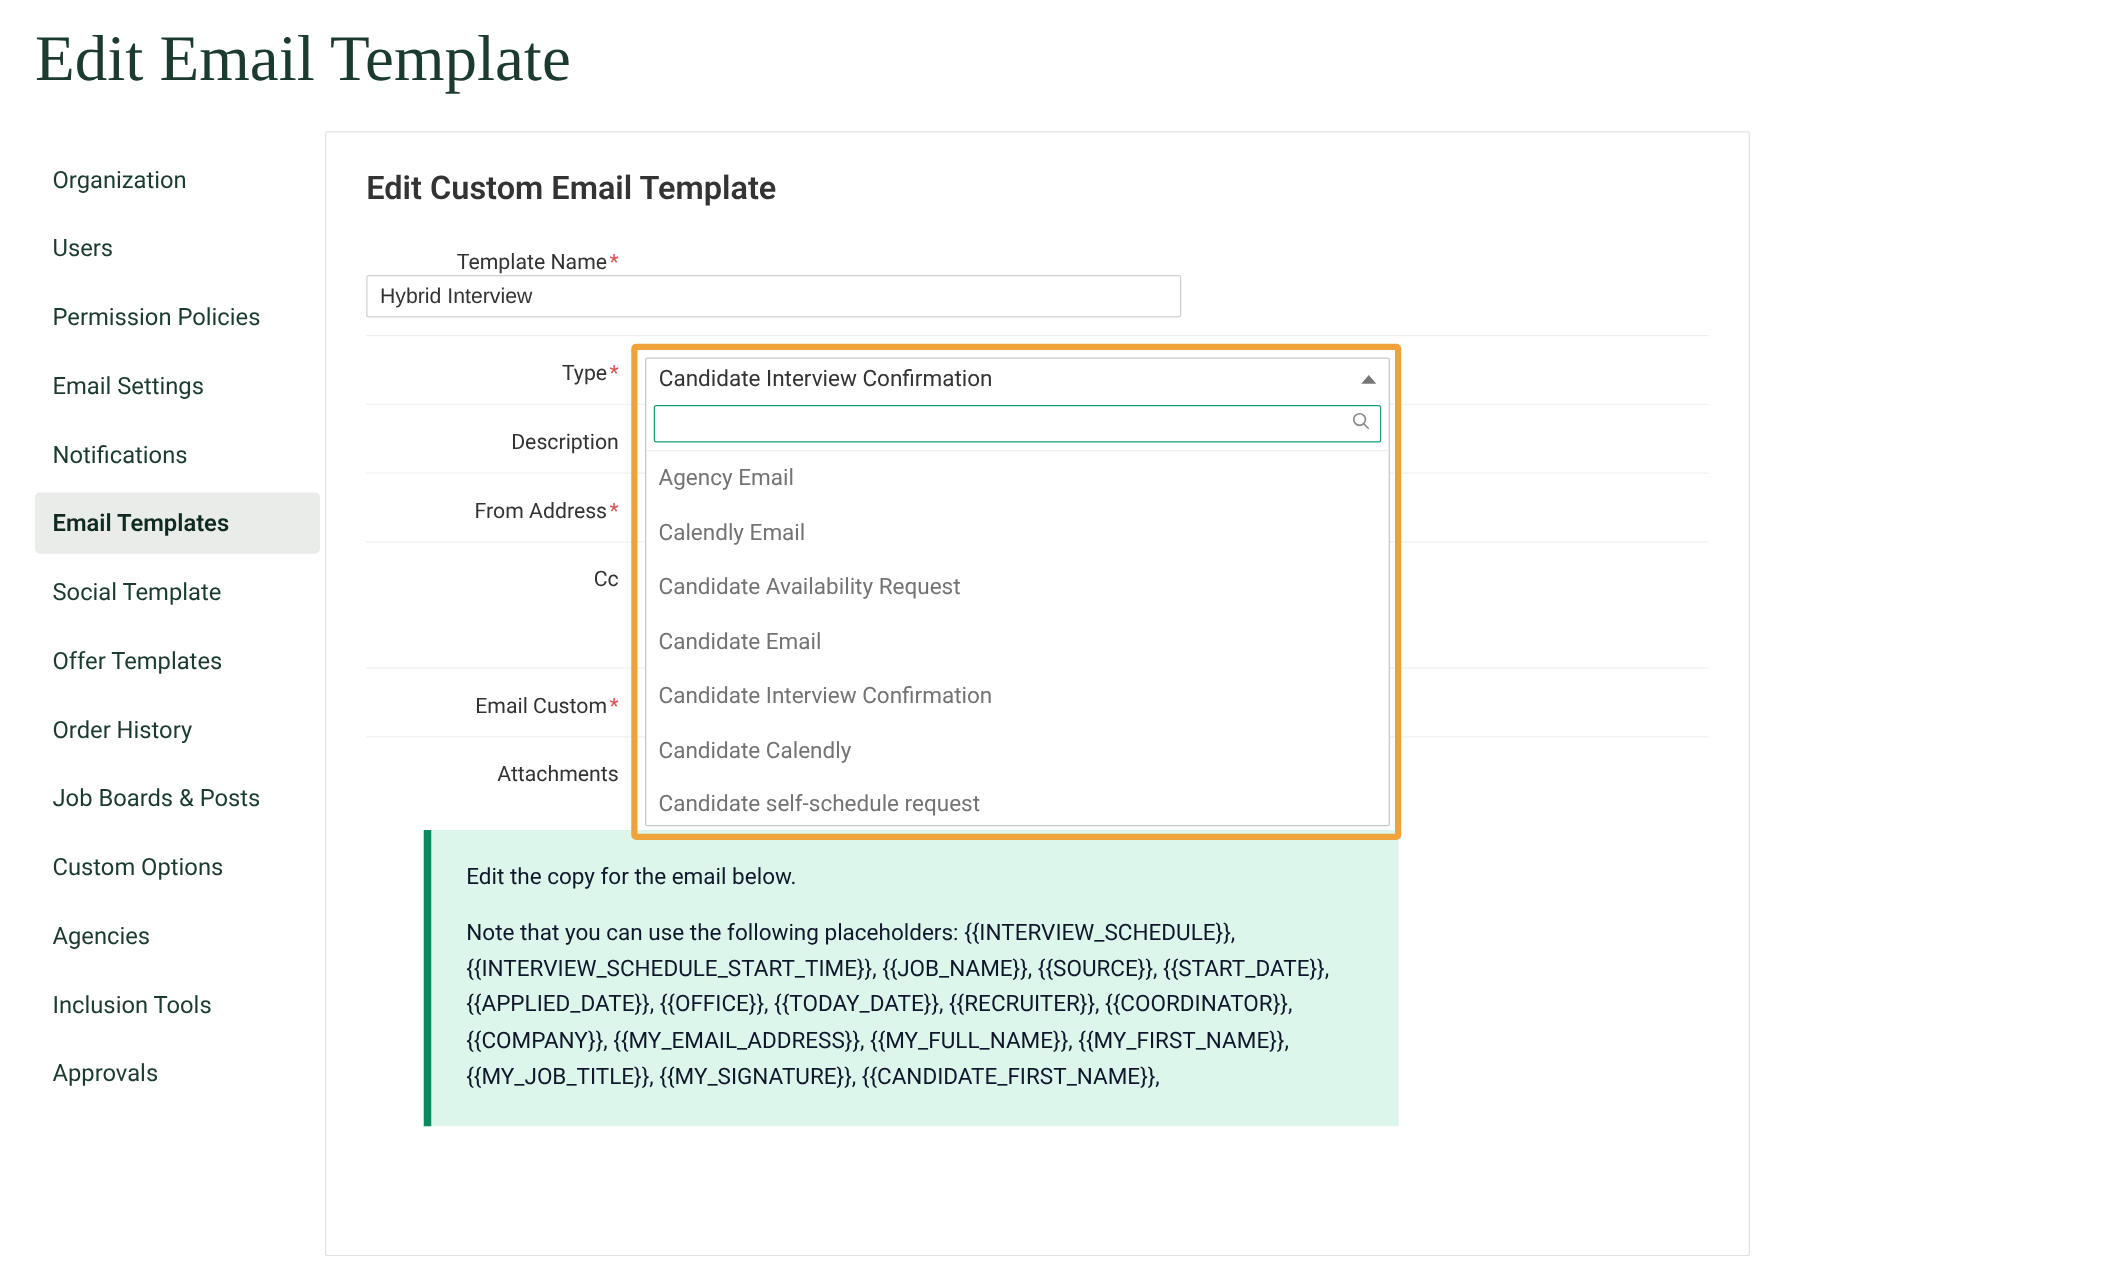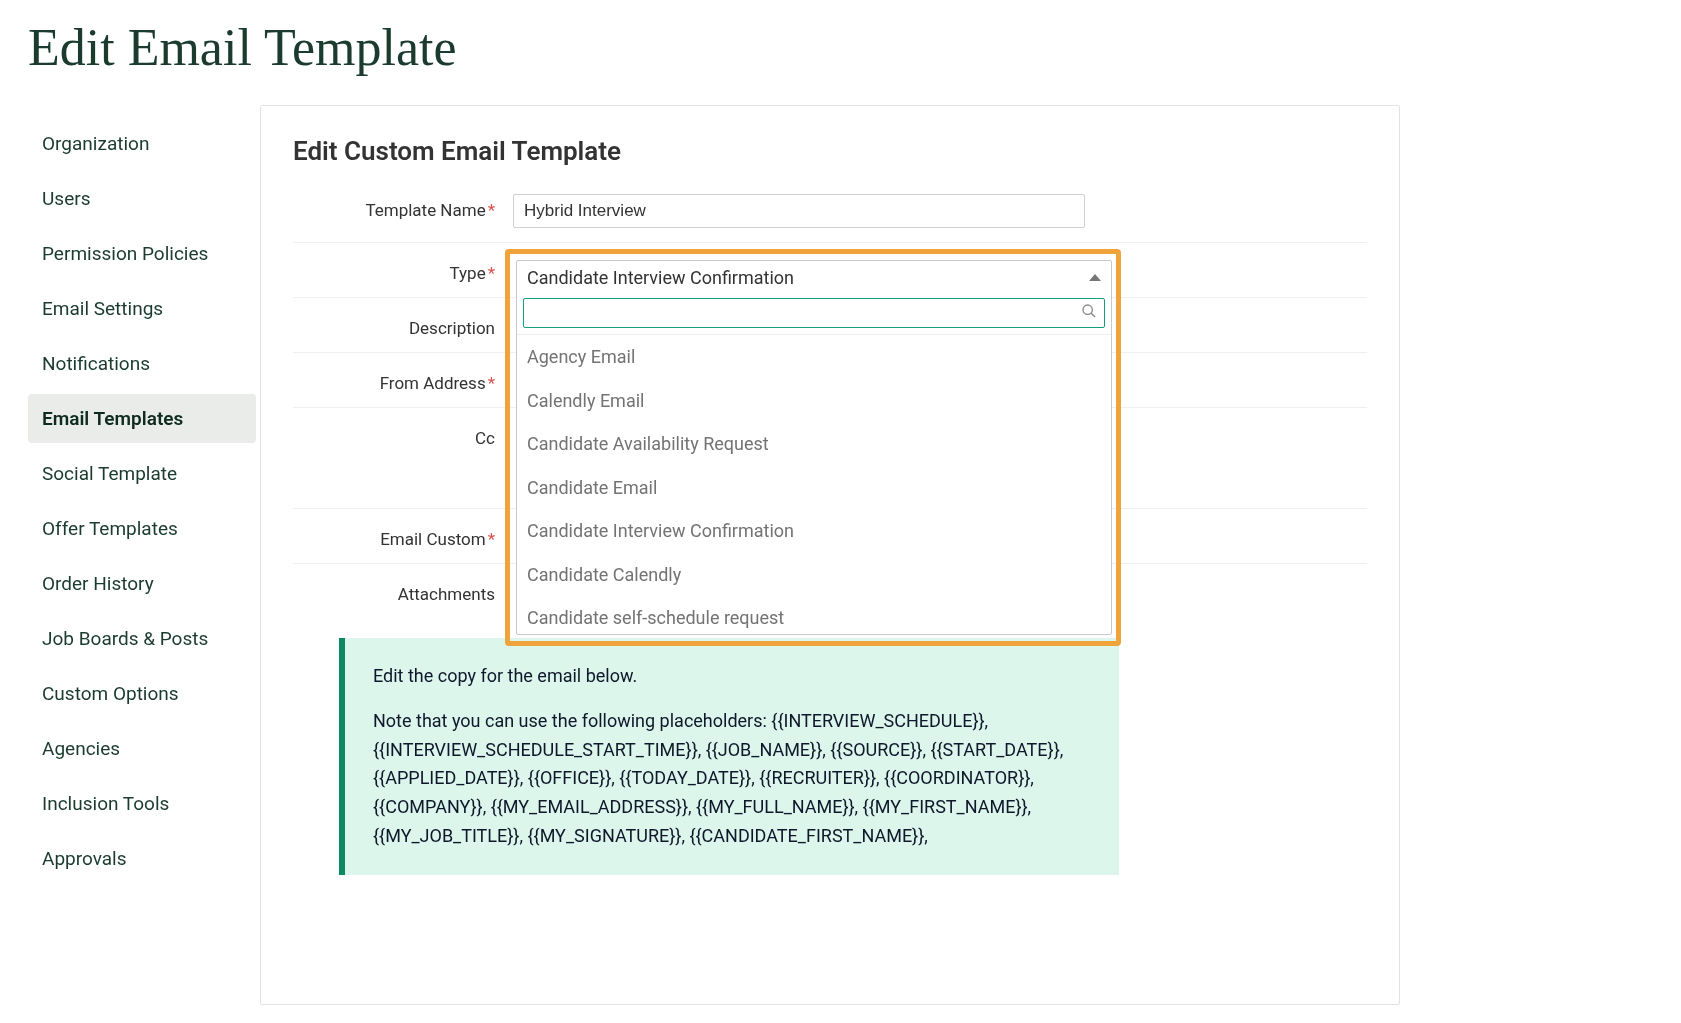--- a/index.html
+++ b/index.html
@@ -57,36 +57,36 @@
     color: #333;
     margin-bottom: 28px;
   }
   .form { }
   .form-row {
     display: flex;
     align-items: flex-start;
     border-bottom: 1px solid #f0f0f0;
     padding: 14px 0;
   }
-  .form-row.first { padding-top: 0; }
+  .form-row.first { padding-top: 0; flex-direction: column; }
   .form-label {
     width: 220px;
     text-align: right;
     padding-right: 18px;
     font-size: 17px;
     color: #333;
     padding-top: 6px;
   }
   .req { color: #d9534f; margin-left: 2px; }
   .form-field {
     flex: 1;
     position: relative;
   }
   .text-input {
-    width: 572px;
+    width: 652px;
     max-width: 100%;
     height: 34px;
     border: 1px solid #d0d0d0;
     border-radius: 2px;
     padding: 0 10px;
     font-size: 17px;
     color: #333;
   }
   .highlight-wrap {
     position: absolute;

